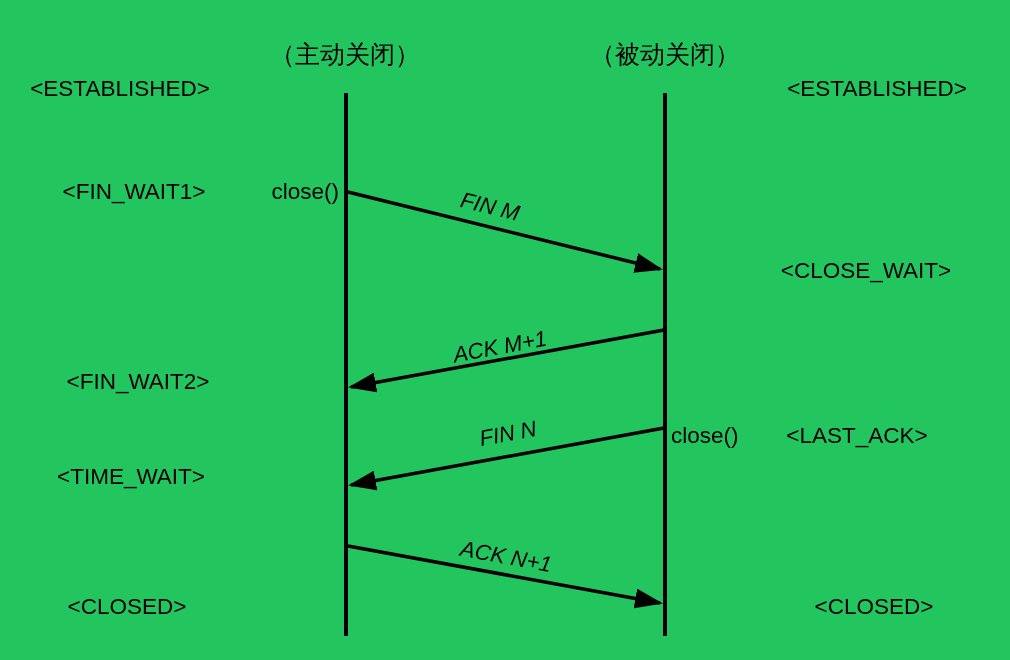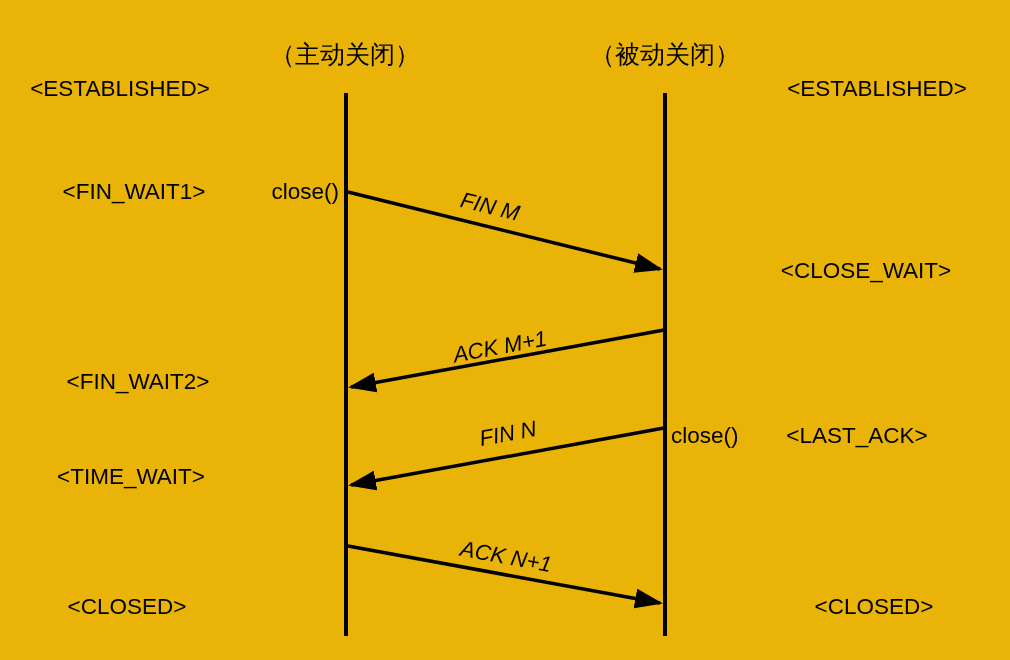--- a/index.html
+++ b/index.html
@@ -4,21 +4,21 @@
 <style>
   html, body {
     margin: 0;
     padding: 0;
     background: #ffffff;
   }
   .canvas {
     position: relative;
     width: 1010px;
     height: 660px;
-    background: #eab308;
+    background: #22c55e;
     overflow: hidden;
   }
   svg {
     display: block;
   }
   svg text {
     font-family: "Liberation Sans", sans-serif;
     fill: #000000;
   }
   .title-label {

